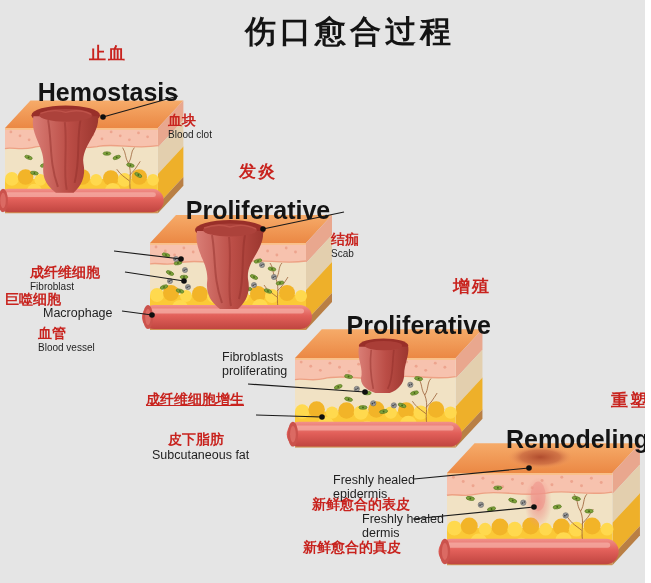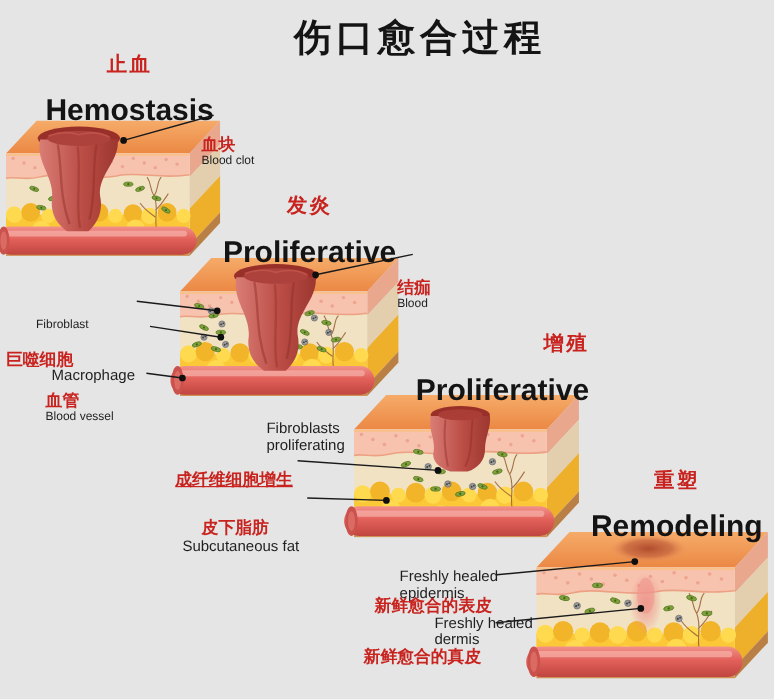--- a/index.html
+++ b/index.html
@@ -577,36 +577,37 @@
     <div class="sen">Hemostasis</div>
   </div>
   <div class="stage" style="left:173px;top:163px;">
     <div class="szh">发炎</div>
     <div class="sen">Proliferative</div>
   </div>
   <div class="stage" style="left:321px;top:278px;text-align:right;">
     <div class="szh">增殖</div>
     <div class="sen">Proliferative</div>
   </div>
-  <div class="stage" style="left:479px;top:392px;">
+  <div class="stage" style="left:479px;top:392px;text-align:right;">
     <div class="szh">重塑</div>
     <div class="sen">Remodeling</div>
   </div>
 
   <div class="ann c" style="left:168px;top:72px;width:90px;">
     <div class="zh">血块</div>
     <div class="en">Blood clot</div>
   </div>
 
   <div class="ann c" style="left:331px;top:191px;width:62px;">
     <div class="zh">结痂</div>
-    <div class="en">Blood</div>
+    <div class="en">Scab</div>
   </div>
 
   <div class="ann c" style="left:30px;top:224px;width:105px;">
+    <div class="zh">成纤维细胞</div>
     <div class="en">Fibroblast</div>
   </div>
 
   <div class="zh-only c" style="left:5px;top:252px;width:85px;">巨噬细胞</div>
   <div class="en-only c" style="left:43px;top:266px;width:92px;">Macrophage</div>
 
   <div class="ann c" style="left:38px;top:285px;width:92px;">
     <div class="zh">血管</div>
     <div class="en">Blood vessel</div>
   </div>

